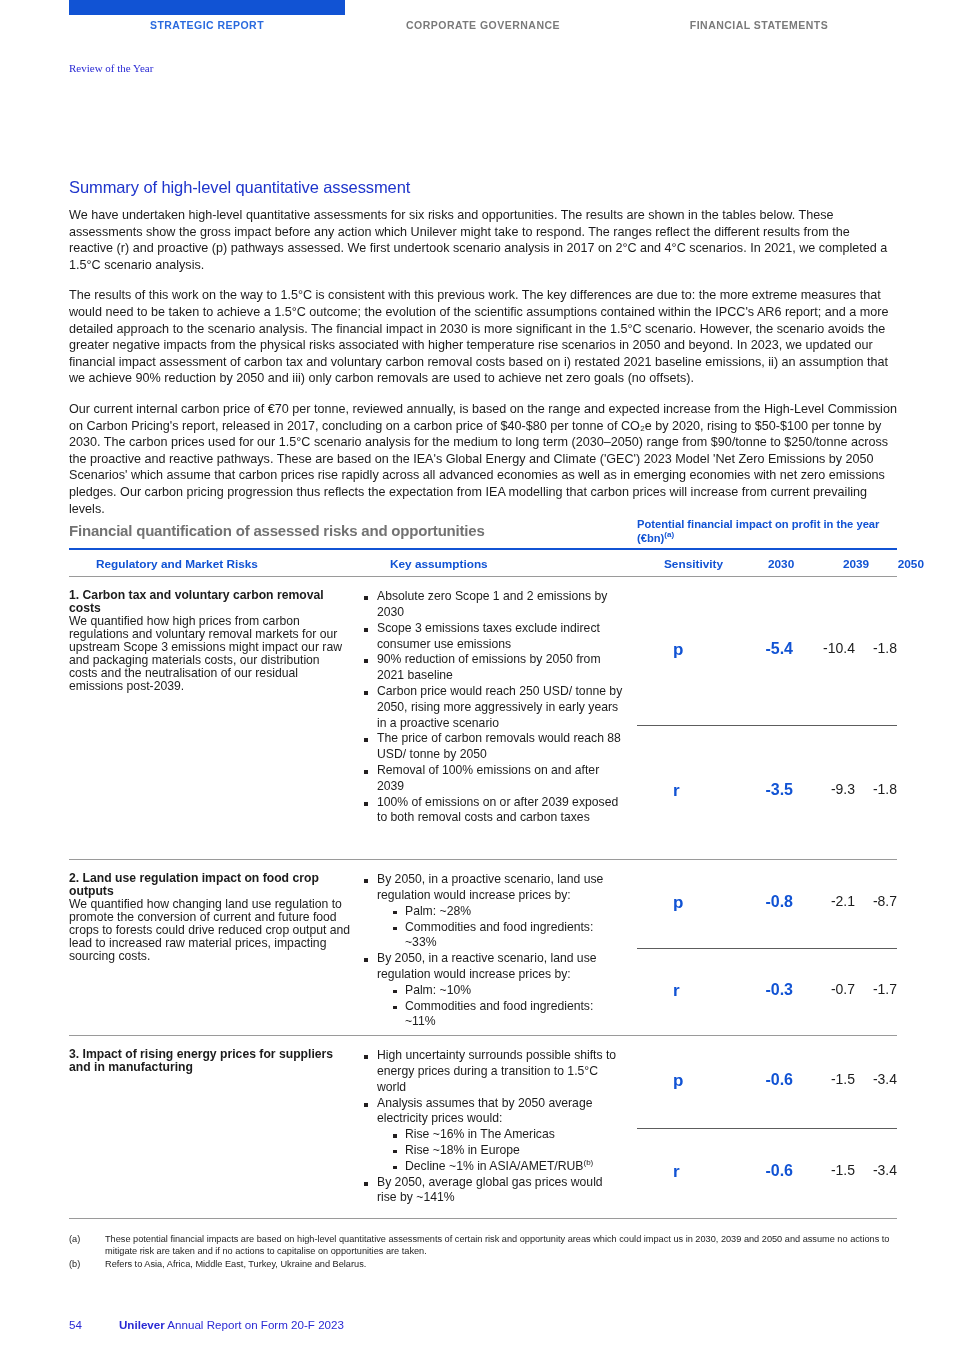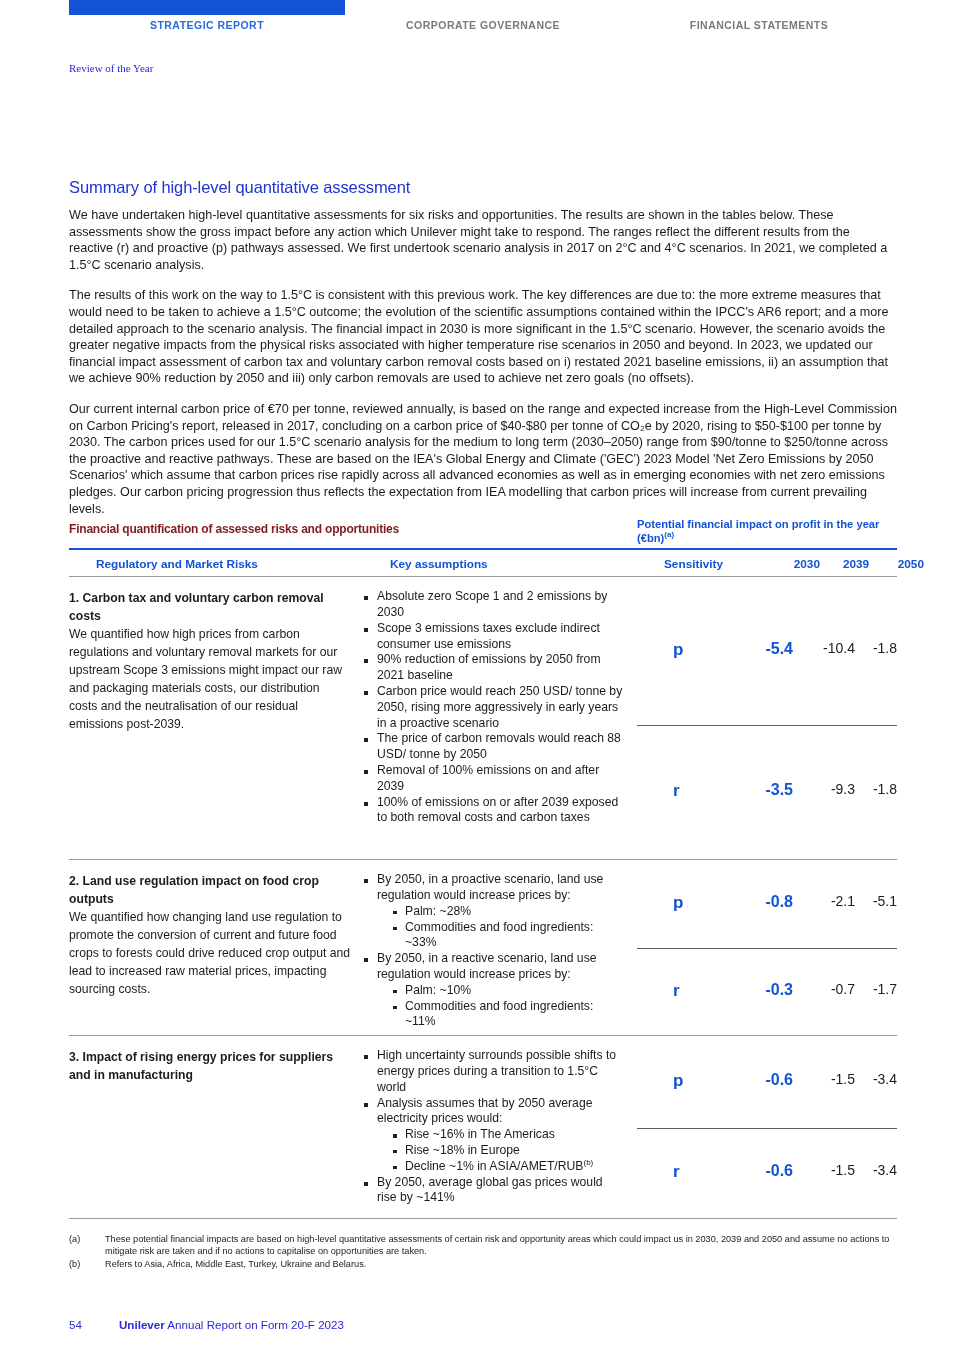--- a/index.html
+++ b/index.html
@@ -45,49 +45,49 @@
     text-align: left;
   }
   p.body-text:last-child { margin-bottom: 0; }
 
   
   .table-wrap { position: absolute; left: 69px; top: 518px; width: 828px; }
 
   .tbl-head-top { position: relative; height: 30px; }
   .tbl-title {
     position: absolute; left: 0; top: 4px;
-    font-size: 12px; font-weight: 700; color: #7f1d1d; letter-spacing: -.2px;
+    font-size: 15px; font-weight: 700; color: #737373; letter-spacing: -.2px;
   }
   .tbl-impact-hdr {
     position: absolute; left: 568px; top: 0; width: 260px;
     font-size: 11.2px; font-weight: 700; color: #1153d4; line-height: 13.5px;
   }
   sup { font-size: 8px; vertical-align: super; line-height: 0; }
 
   .rule-blue { height: 2.2px; background: #1153d4; width: 828px; }
 
   .col-hdr { position: relative; height: 26px; margin-left: 27px; }
   .col-hdr > div {
     position: absolute; top: 7px;
     font-size: 11.8px; font-weight: 700; color: #1153d4;
   }
   .ch-risks { left: 0; }
   .ch-assump { left: 294px; }
   .ch-sens { left: 568px; }
-  .ch-2030 { left: 672px; width: 52px; text-align: right; }
+  .ch-2030 { left: 672px; width: 52px; }
   .ch-2039 { left: 734px; width: 52px; text-align: center; }
   .ch-2050 { left: 796px; width: 32px; text-align: right; }
 
   .rule-grey { height: 1px; background: #9a9a9a; width: 828px; }
   .rule-inner { height: 1px; background: #5d5d5d; position: absolute; left: 568px; width: 260px; }
 
   .risk-row { position: relative; }
 
   .cell-desc { position: absolute; left: 0; top: 12px; width: 282px;
-               font-size: 12.2px; line-height: 18px; color: #1c1c1c; }
+               font-size: 12.2px; line-height: 13px; color: #1c1c1c; }
   .cell-desc .rt { font-weight: 700; display: block; }
 
   .cell-assump { position: absolute; left: 294px; top: 12px; width: 262px;
                  font-size: 12.2px; line-height: 15.8px; color: #1c1c1c; }
   ul.bl { list-style: none; margin: 0; padding: 0; }
   ul.bl > li { position: relative; padding-left: 14px; margin: 0 0 0 0; }
   ul.bl > li::before {
     content: ""; position: absolute; left: 1px; top: 7px;
     width: 4px; height: 4px; background: #231f20;
   }
@@ -199,21 +199,21 @@
               <li><span>By 2050, in a reactive scenario, land use regulation would increase prices by:</span><ul class="bl">
                   <li>Palm: ~10%</li>
                   <li>Commodities and food ingredients: ~11%</li>
                 </ul></li>
             </ul>
           </div>
           <div class="sens-block" style="top: 0px; height: 88px;">
             <div class="sv sv-letter" style="top: 33px;">p</div>
             <div class="sv sv-2030" style="top: 33px;">-0.8</div>
             <div class="sv sv-2039" style="top: 33px;">-2.1</div>
-            <div class="sv sv-2050" style="top: 33px;">-5.1</div>
+            <div class="sv sv-2050" style="top: 33px;">-8.7</div>
           </div>
           <div class="sens-block" style="top: 88px; height: 87px;">
             <div class="sv sv-letter" style="top: 32.5px;">r</div>
             <div class="sv sv-2030" style="top: 32.5px;">-0.3</div>
             <div class="sv sv-2039" style="top: 32.5px;">-0.7</div>
             <div class="sv sv-2050" style="top: 32.5px;">-1.7</div>
           </div>
           <div class="rule-inner" style="top: 88px;"></div>
         </div>
         <div class="rule-grey"></div>

